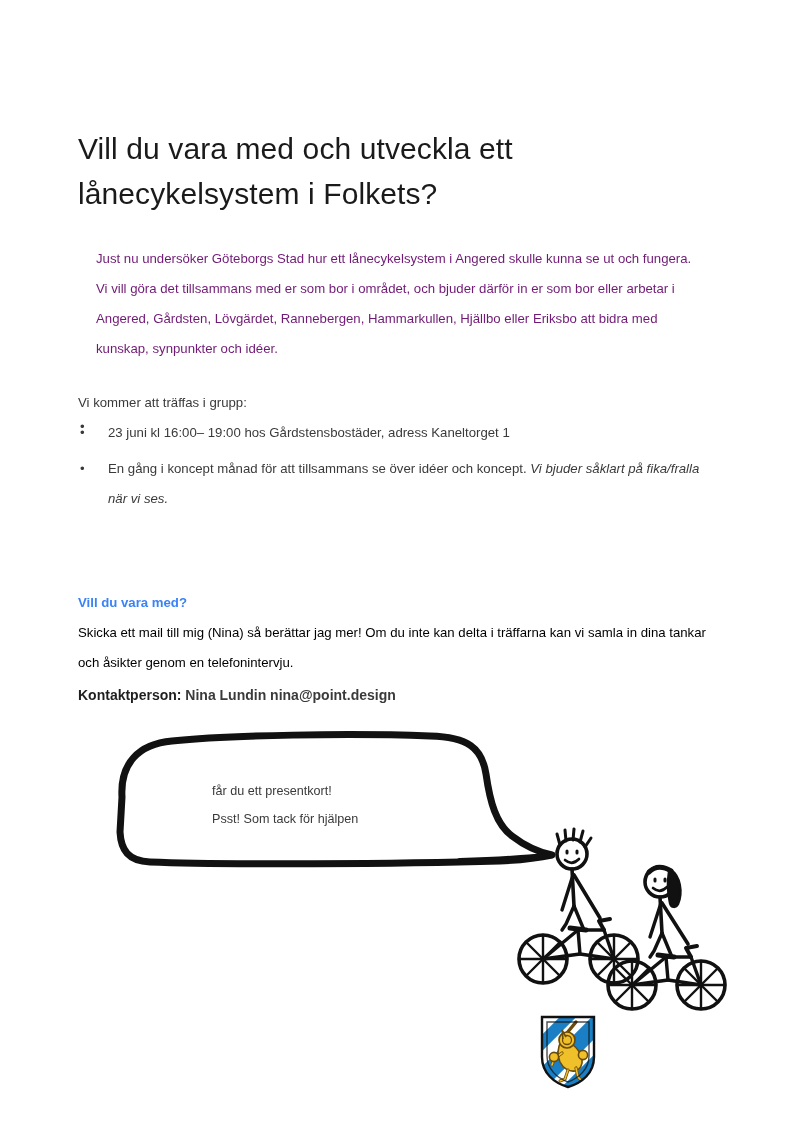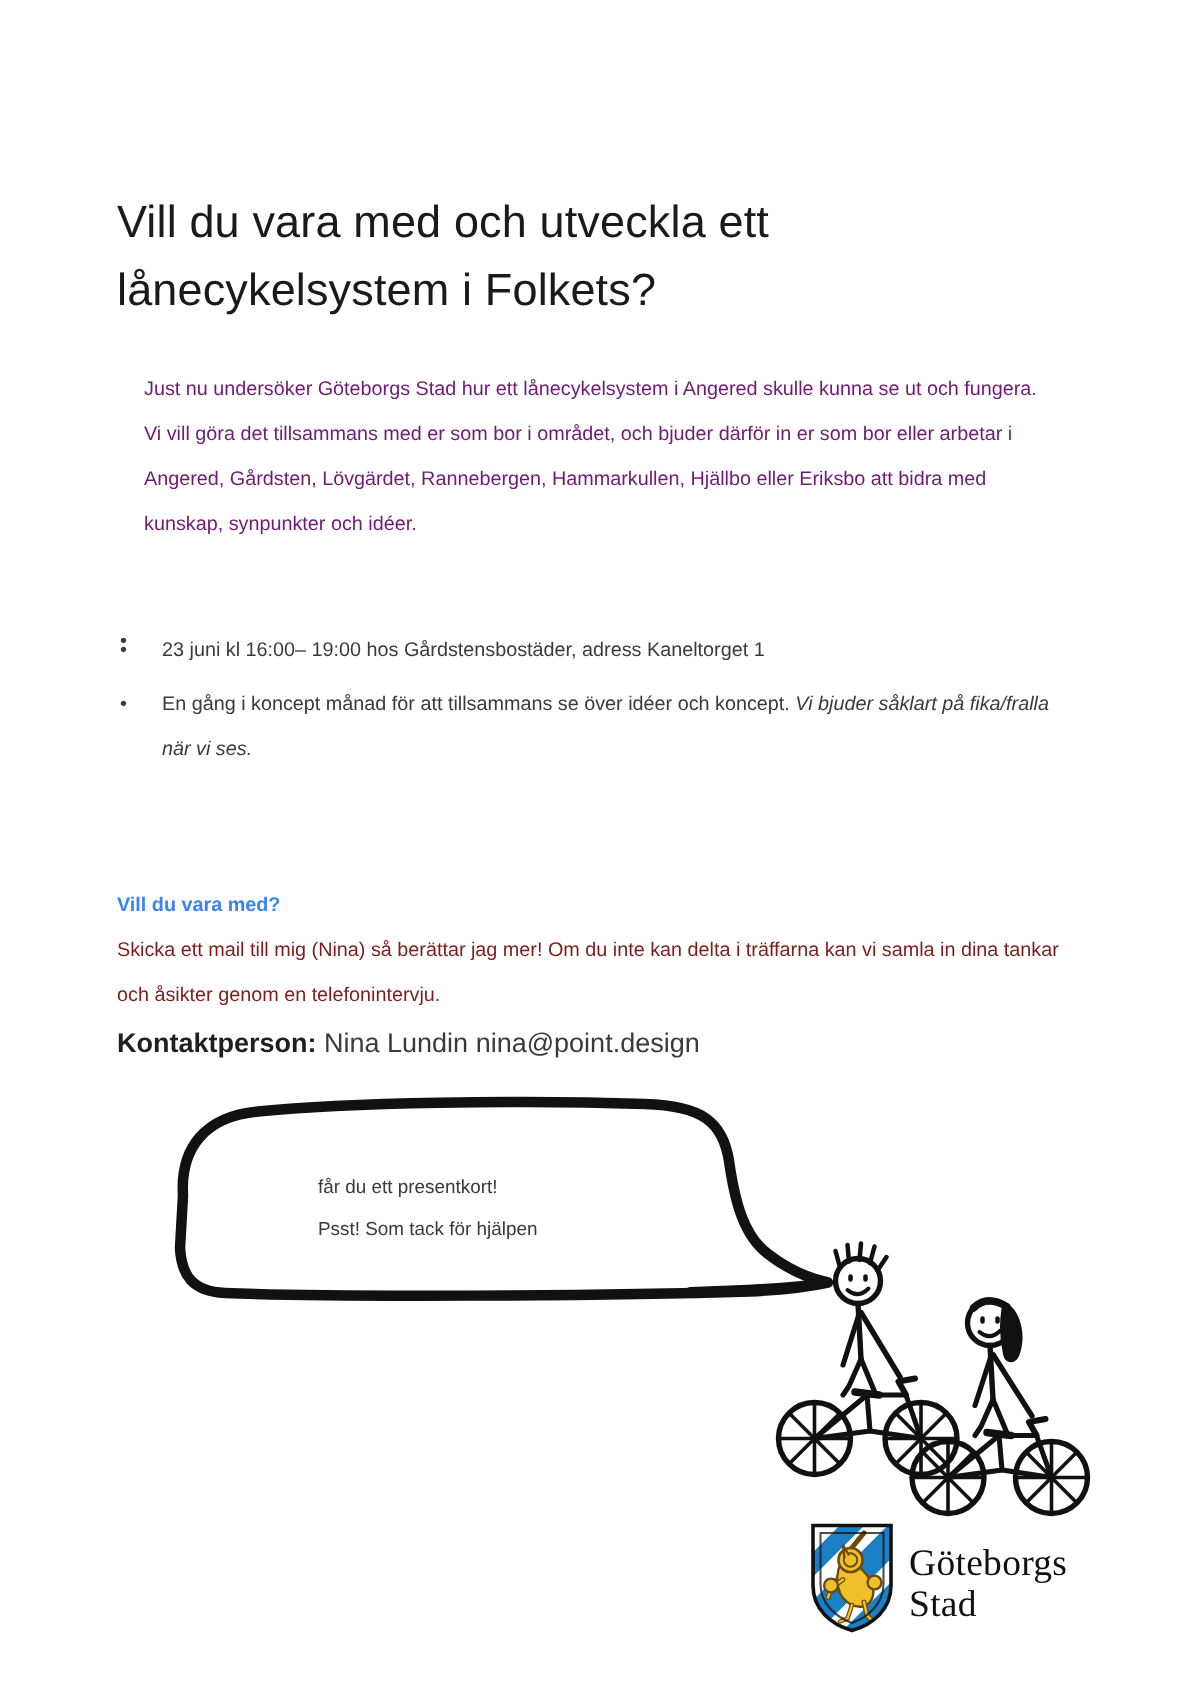--- a/index.html
+++ b/index.html
@@ -89,28 +89,29 @@
   }
   .cta-head {
     font-size: 13.2px;
     font-weight: 700;
     line-height: 30px;
     color: #3b82f6;
   }
   .cta-body {
     font-size: 13.2px;
     line-height: 30px;
-    color: #7f1d1d;
+    color: #000000;
     width: 640px;
   }
   .cta-contact {
-    font-size: 18px;
+    font-size: 14px;
     line-height: 30px;
     color: #3a3a3a;
     margin-top: 2px;
+    font-weight: bold;
   }
   .cta-contact b { color: #1f1f1f; }
 
   
   .bubble-wrap {
     position: absolute;
     left: 100px;
     top: 722px;
     width: 470px;
     height: 155px;
@@ -162,20 +163,21 @@
 
 <div class="page">
 
   <h1 class="doc-title">
     <span class="tline">Vill du vara med och utveckla ett</span>
     <span class="tline">lånecykelsystem i Folkets?</span>
   </h1>
 
   <p class="intro">Just nu undersöker Göteborgs Stad hur ett lånecykelsystem i Angered skulle kunna se ut och fungera. Vi vill göra det tillsammans med er som bor i området, och bjuder därför in er som bor eller arbetar i Angered, Gårdsten, Lövgärdet, Rannebergen, Hammarkullen, Hjällbo eller Eriksbo att bidra med kunskap, synpunkter och idéer.</p>
 
+  <p class="group-line">Vi kommer att träffas i grupp:</p>
 
   <div class="bullets">
 
     <div class="bullet-row">
       <span class="dot">•</span>
     </div>
 
     <div class="bullet-row">
       <span class="dot">•</span>
       <span>23 juni kl 16:00– 19:00 hos Gårdstensbostäder, adress Kaneltorget 1</span>
@@ -358,19 +360,15 @@
 
         <circle cx="16" cy="44" r="4.6" fill="#f0c02a" stroke="#6b4a0a" stroke-width="1.6"></circle>
         <circle cx="45" cy="42" r="4.6" fill="#f0c02a" stroke="#6b4a0a" stroke-width="1.6"></circle>
       </g>
 
       <path d="M 4 4 L 56 4 L 56 44 C 56 60, 44 70, 30 74 C 16 70, 4 60, 4 44 Z" fill="none" stroke="#111111" stroke-width="2.4"></path>
 
       <path d="M 9 9 L 51 9 L 51 43 C 51 56, 41 65, 30 69 C 19 65, 9 56, 9 43 Z" fill="none" stroke="#111111" stroke-width="1.4" opacity="0.75"></path>
     </svg>
 
-    <div class="logo-text">
-      <span>Göteborgs</span>
-      <span>Stad</span>
-    </div>
   </div>
 
 </div>
 
 </body></html>

